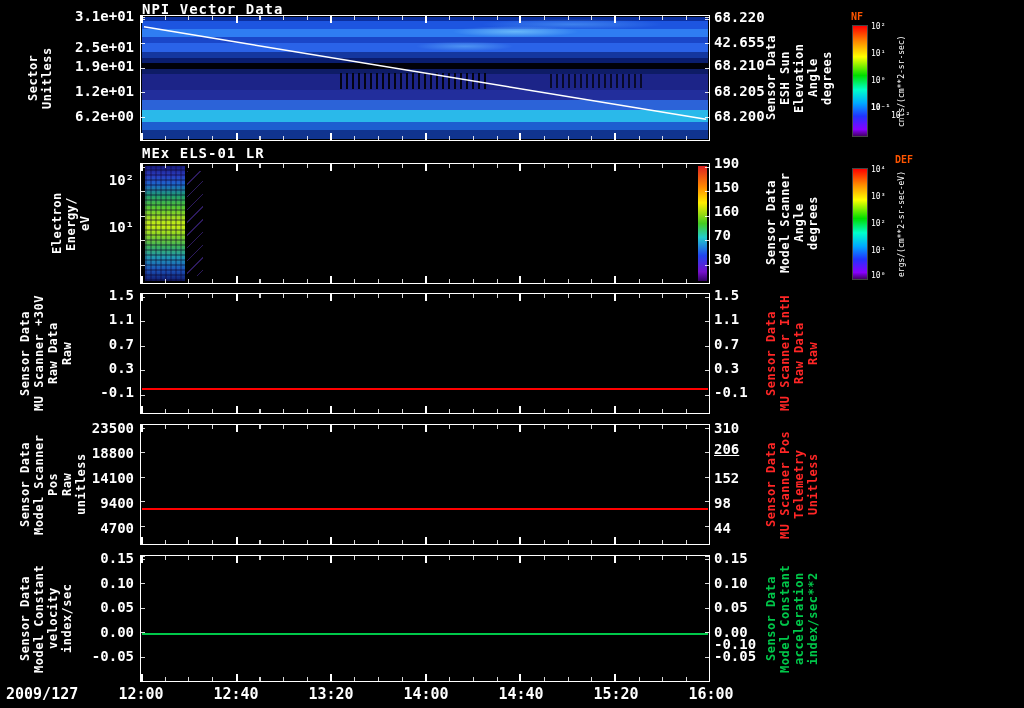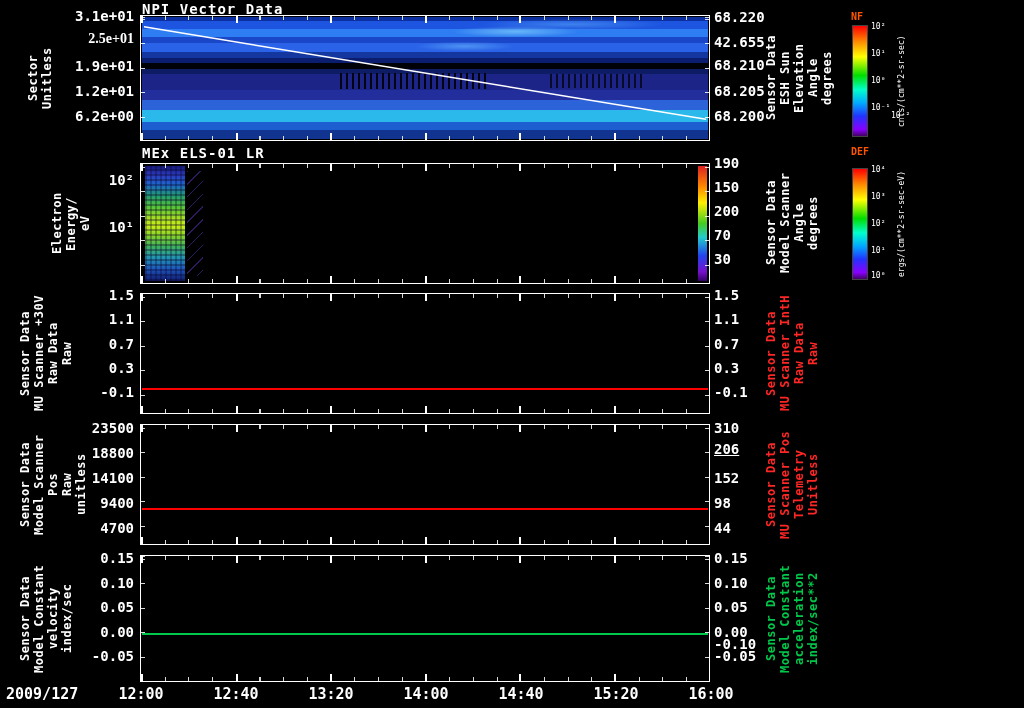--- a/index.html
+++ b/index.html
@@ -83,39 +83,39 @@
     <div class="tk tk-top"></div>
     <div class="tk tk-topM"></div>
     <div class="tk tk-bot"></div>
     <div class="tk tk-botM"></div>
     <div class="tkL"></div>
     <div class="tkR"></div>
   </div>
   <div class="vlab" style="left:26px;top:15px;height:126px;width:32px;">Sector
 Unitless</div>
   <span class="yt ytl" style="top:8px;">3.1e+01</span>
-  <span class="yt ytl" style="top:31px;font-family:Liberation Serif, serif;">2.5e+01</span>
+  <span class="yt ytl" style="top:39px;">2.5e+01</span>
   <span class="yt ytl" style="top:58px;">1.9e+01</span>
   <span class="yt ytl" style="top:83px;">1.2e+01</span>
   <span class="yt ytl" style="top:108px;">6.2e+00</span>
   <span class="yt ytr" style="top:9px;">68.220</span>
   <span class="yt ytr" style="top:34px;">42.655</span>
   <span class="yt ytr" style="top:57px;">68.210</span>
   <span class="yt ytr" style="top:83px;">68.205</span>
   <span class="yt ytr" style="top:108px;">68.200</span>
   <div class="vlab" style="left:764px;top:15px;height:126px;width:58px;">Sensor Data
 ESH Sun Elevation
 Angle
 degrees</div>
   <div class="cbname" style="top:11px;">NF</div>
   <div class="cbar" style="top:25px;"></div>
   <span class="cbt" style="top:22px;">10²</span>
   <span class="cbt" style="top:49px;">10¹</span>
   <span class="cbt" style="top:76px;">10⁰</span>
-  <span class="cbt" style="top:103px;">10⁻¹</span>
+  <span class="cbt" style="top:103px;font-weight:bold;">10⁻¹</span>
   <span class="cbt" style="top:111px;margin-left:20px;">10⁻²</span>
   <div class="cbu" style="top:25px;height:112px;">cnts/(cm**2-sr-sec)</div>
 
   <div class="ptitle" style="left:142px;top:145px;">MEx ELS-01 LR</div>
   <div class="panel" style="top:163px;height:121px;">
     <div class="spec2">
       <div class="stripL"></div>
       <div class="dots2"></div>
       <div class="stripR"></div>
     </div>
@@ -125,28 +125,28 @@
     <div class="tk tk-botM"></div>
     <div class="tkL"></div>
     <div class="tkR"></div>
   </div>
   <div class="vlab" style="left:50px;top:163px;height:121px;width:32px;">Electron Energy/
 eV</div>
   <span class="yt ytl" style="top:172px;">10²</span>
   <span class="yt ytl" style="top:219px;">10¹</span>
   <span class="yt ytr" style="top:155px;">190</span>
   <span class="yt ytr" style="top:179px;">150</span>
-  <span class="yt ytr" style="top:203px;">200</span>
+  <span class="yt ytr" style="top:203px;">160</span>
   <span class="yt ytr" style="top:227px;">70</span>
   <span class="yt ytr" style="top:251px;">30</span>
   <div class="vlab" style="left:764px;top:160px;height:126px;width:58px;">Sensor Data
 Model Scanner
 Angle
 degrees</div>
-  <div class="cbname" style="top:146px;">DEF</div>
+  <div class="cbname" style="top:154px;margin-left:44px;">DEF</div>
   <div class="cbar" style="top:168px;"></div>
   <span class="cbt" style="top:165px;">10⁴</span>
   <span class="cbt" style="top:192px;">10³</span>
   <span class="cbt" style="top:219px;">10²</span>
   <span class="cbt" style="top:246px;">10¹</span>
   <span class="cbt" style="top:271px;">10⁰</span>
   <div class="cbu" style="top:168px;height:112px;">ergs/(cm**2-sr-sec-eV)</div>
 
   <div class="panel" style="top:293px;height:121px;">
     <div class="dataline" style="top:94px;background:#ff0000;"></div>

